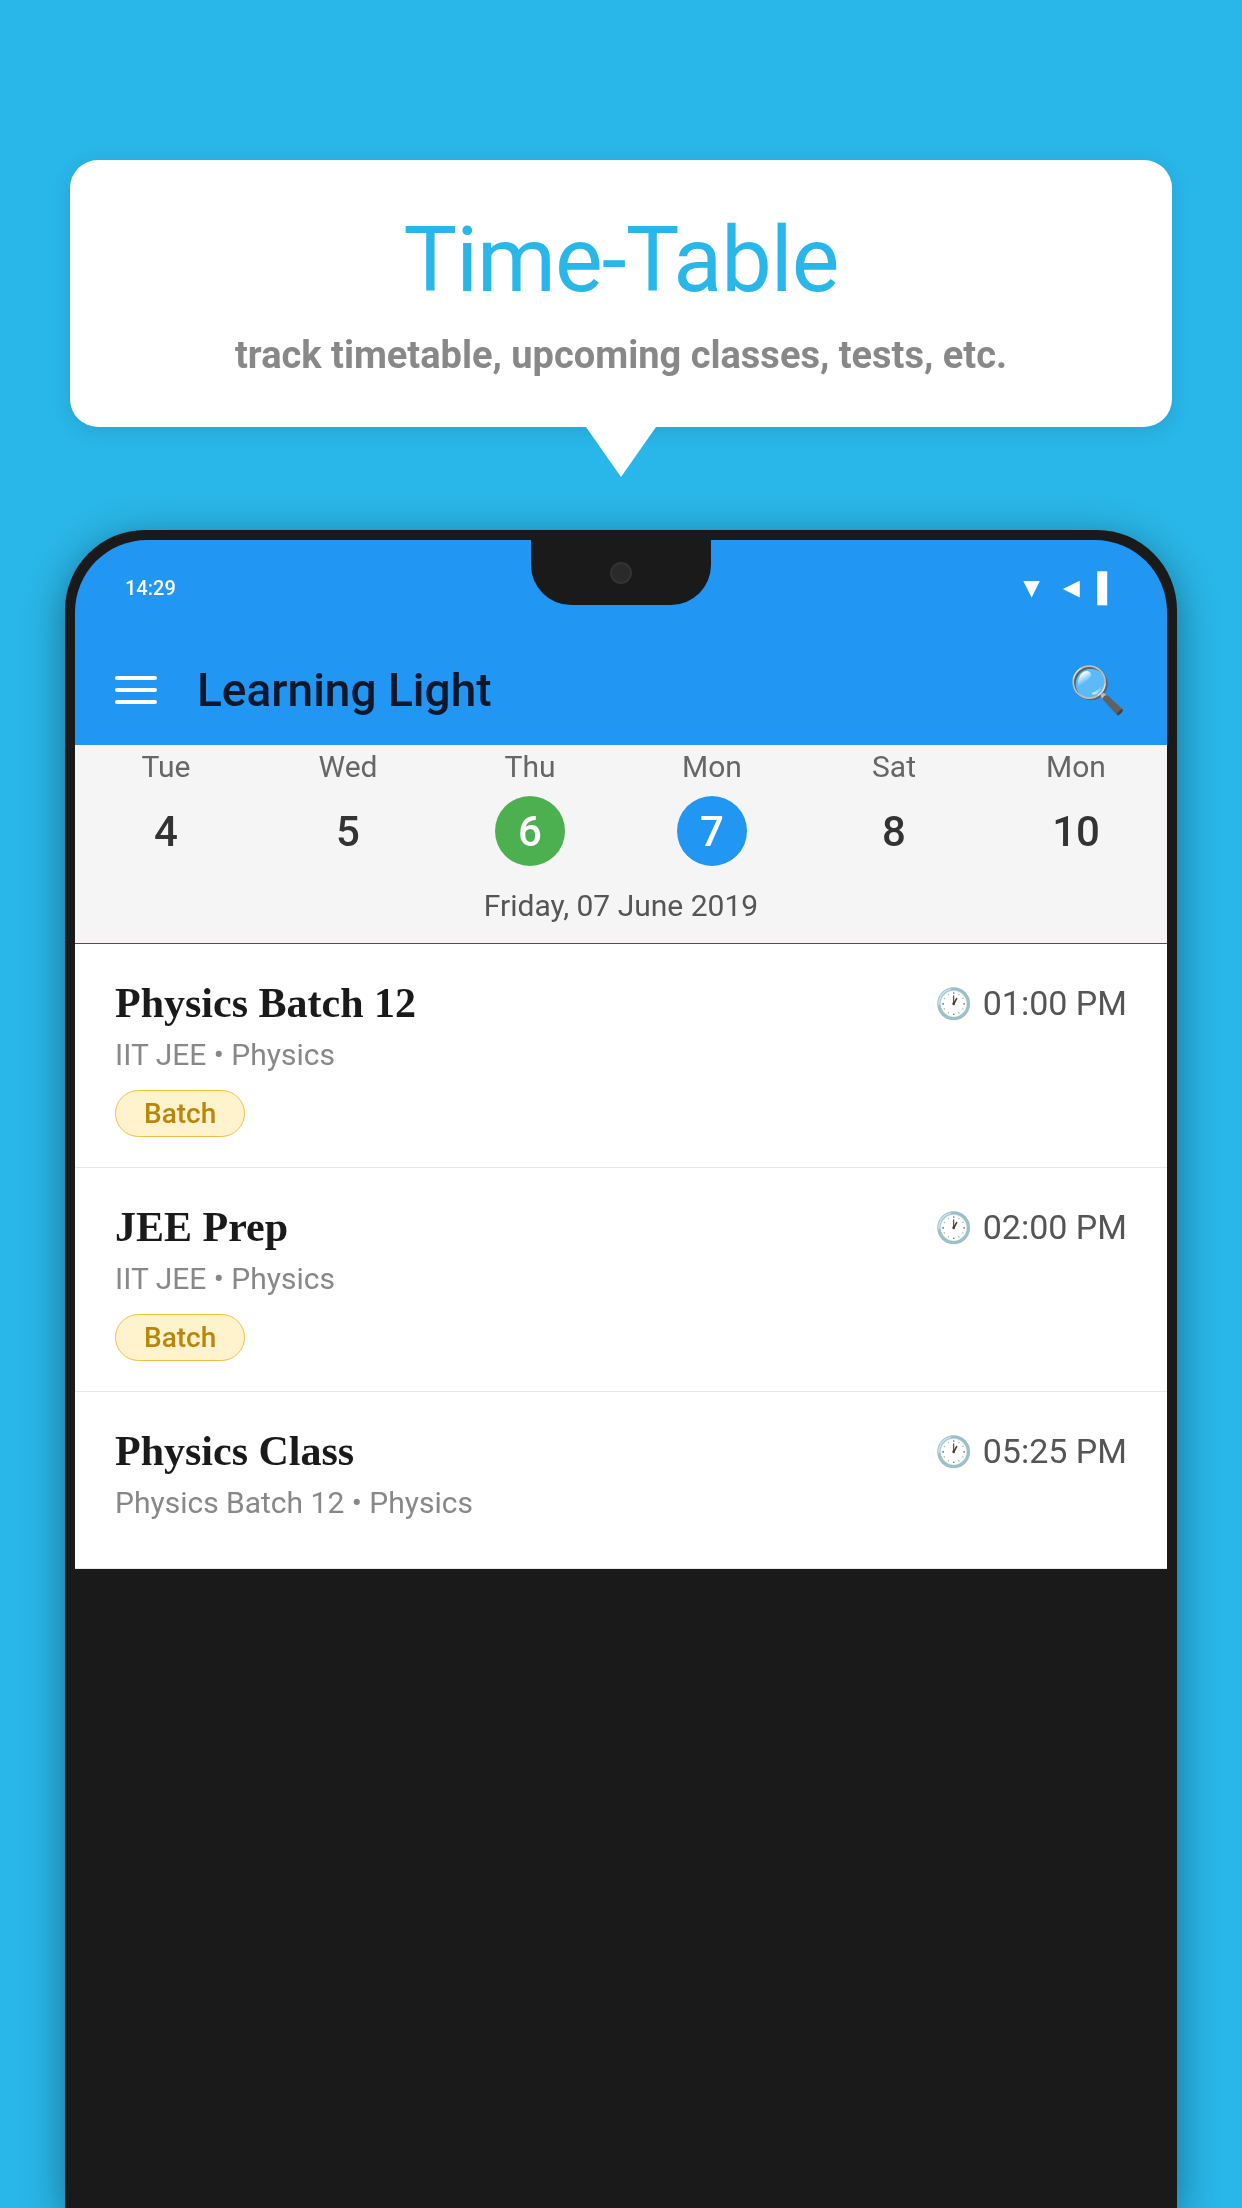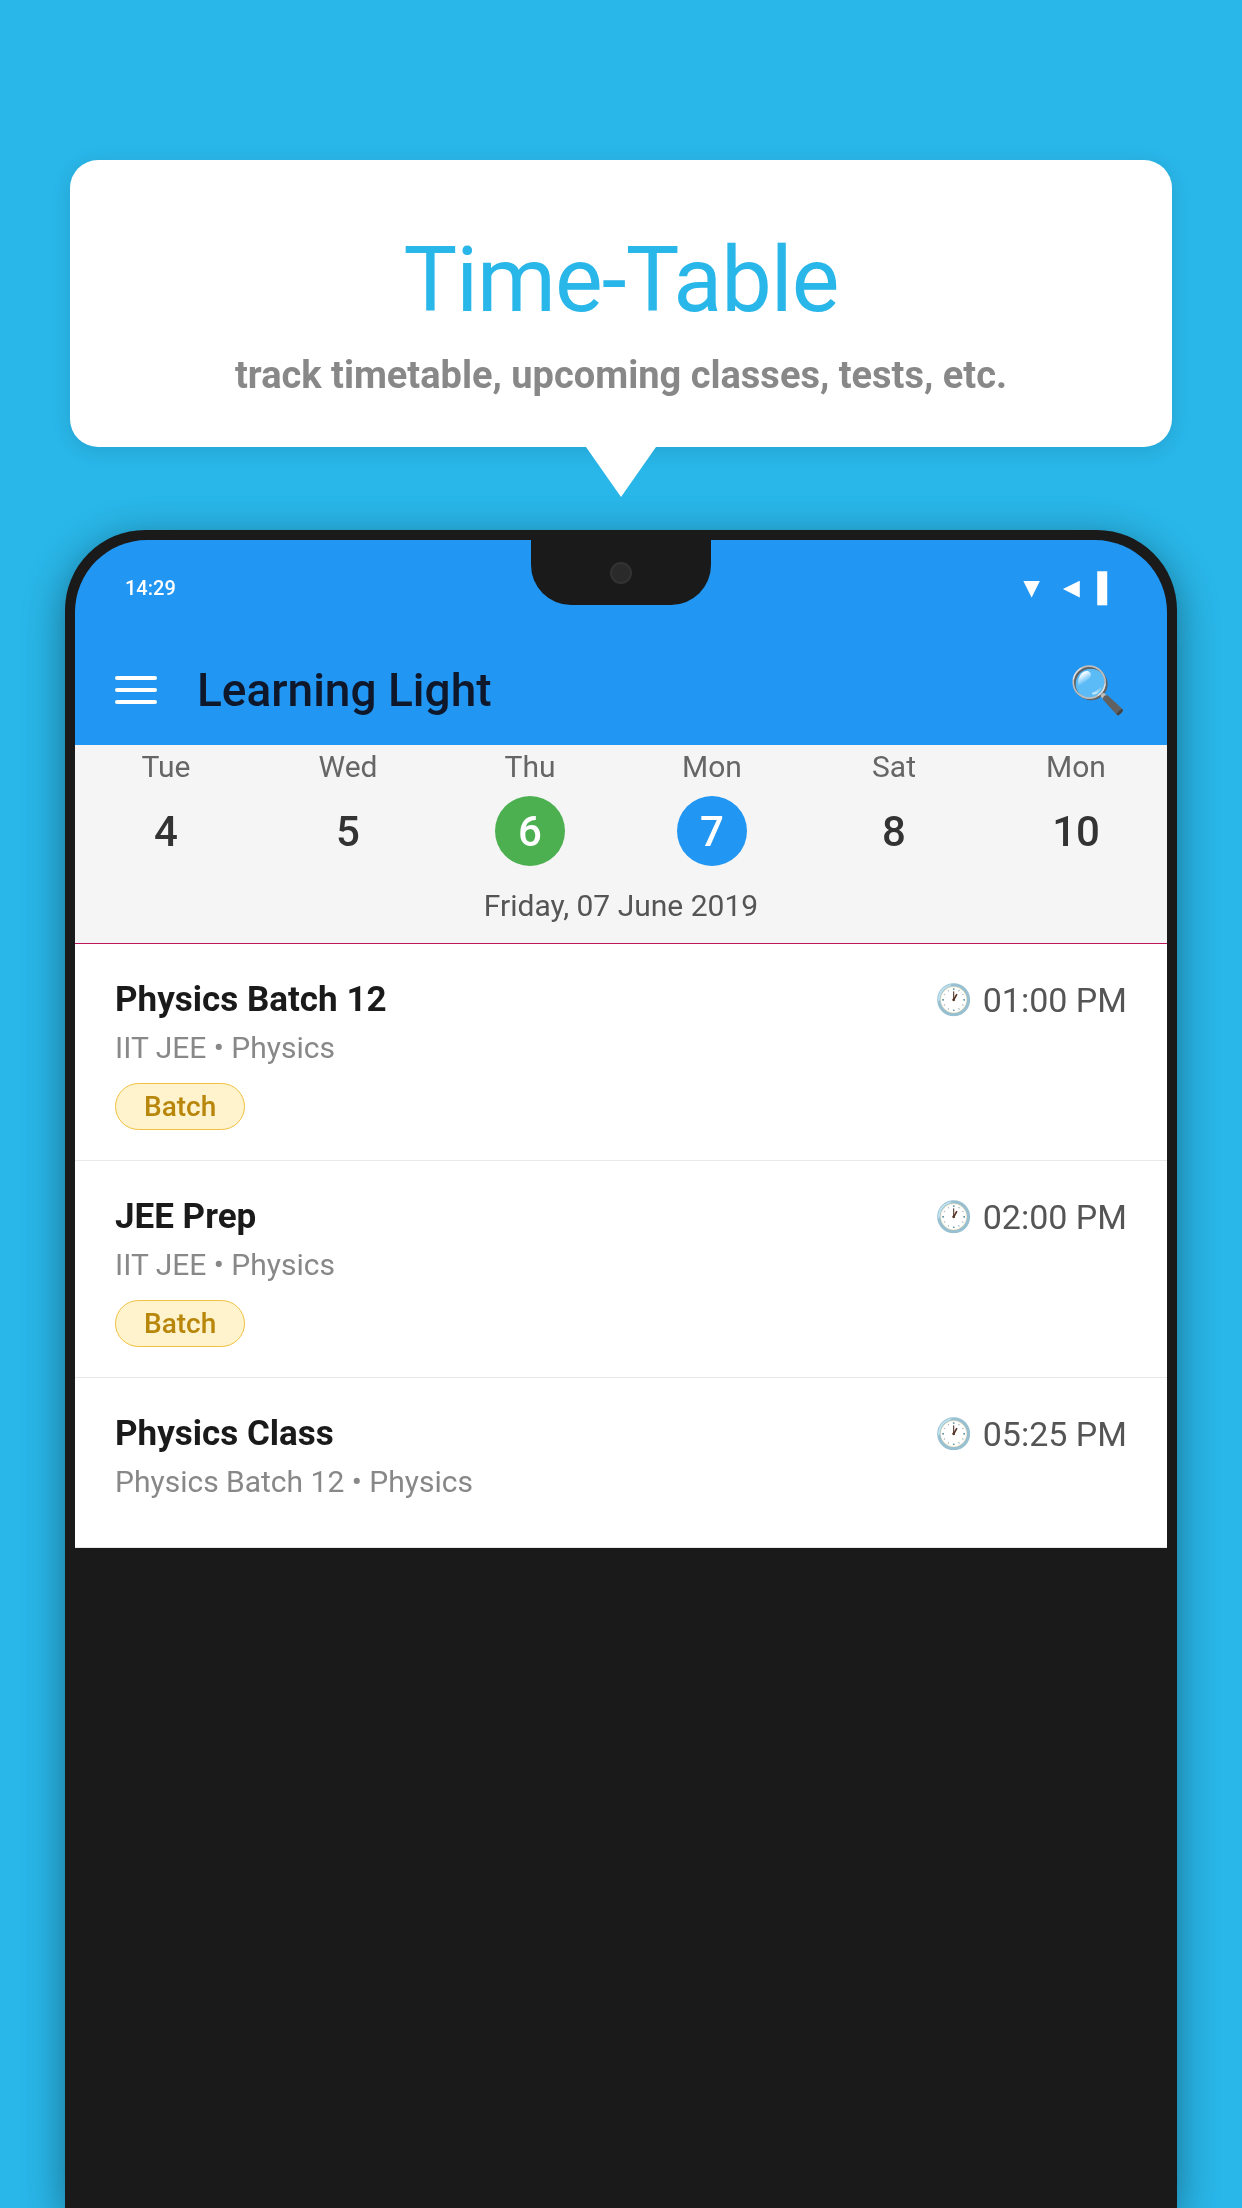--- a/index.html
+++ b/index.html
@@ -21,21 +21,21 @@
       left: 70px;
       right: 70px;
       display: flex;
       flex-direction: column;
       align-items: center;
     }
 
     .speech-bubble {
       background: white;
       border-radius: 28px;
-      padding: 68px 80px 50px;
+      padding: 48px 80px 50px;
       width: 100%;
       text-align: center;
       box-shadow: 0 4px 20px rgba(0,0,0,0.1);
     }
 
     .speech-bubble-title {
       font-size: 90px;
       font-weight: 400;
       color: #29b6e8;
       margin-bottom: 20px;
@@ -239,23 +239,24 @@
     }
 
     .schedule-item-header {
       display: flex;
       align-items: center;
       justify-content: space-between;
       margin-bottom: 10px;
     }
 
     .schedule-item-title {
-      font-size: 35px;
+      font-size: 42px;
       font-weight: 700;
       color: #1a1a1a;
+      font-family: Liberation Serif, serif;
     }
 
     .schedule-item-time {
       font-size: 34px;
       color: #555;
       display: flex;
       align-items: center;
       gap: 10px;
     }
 

